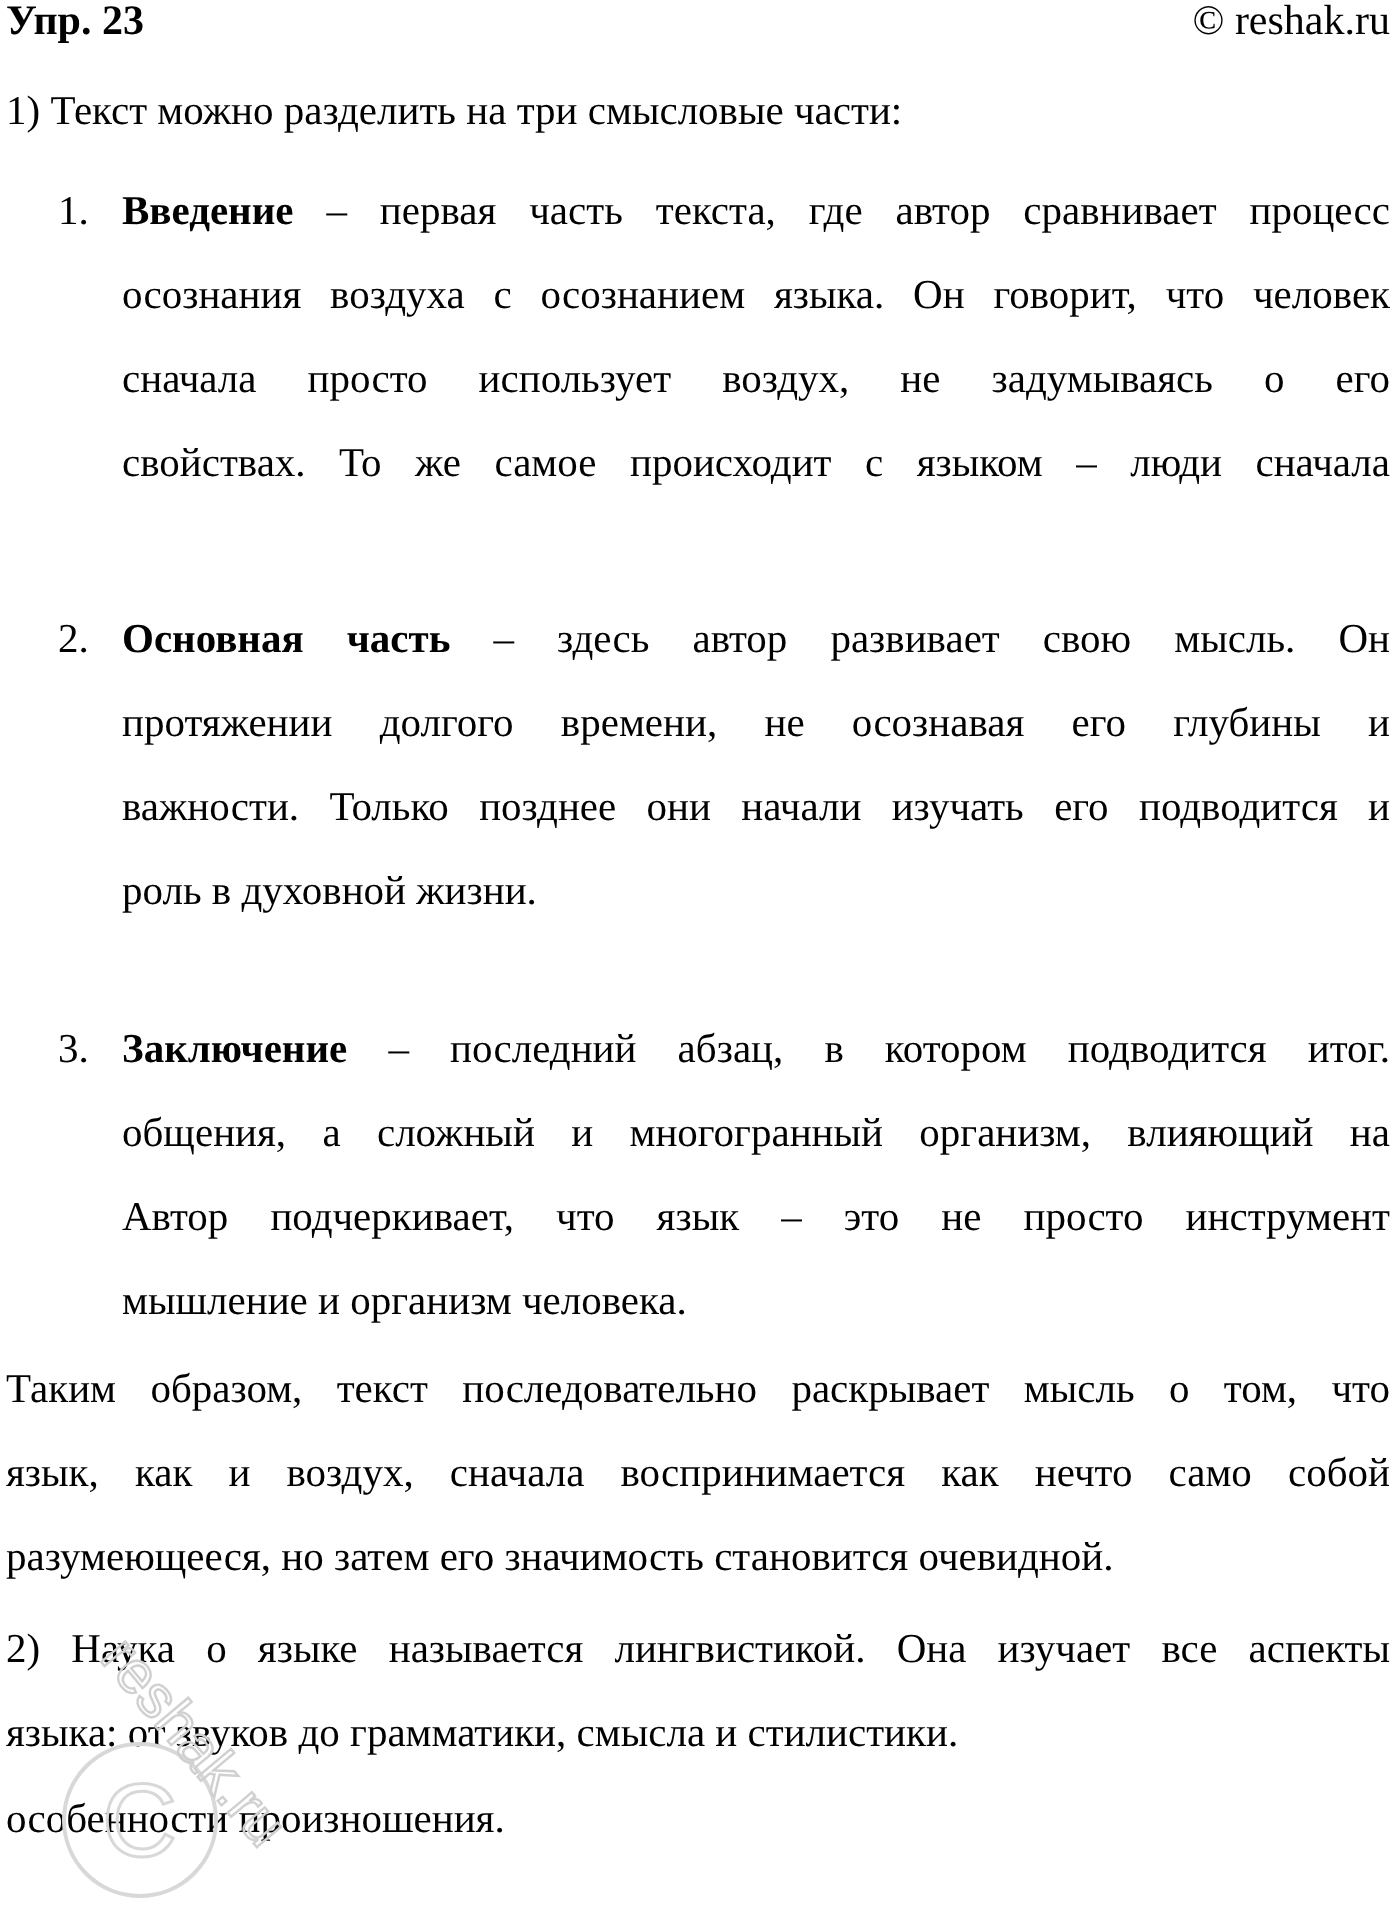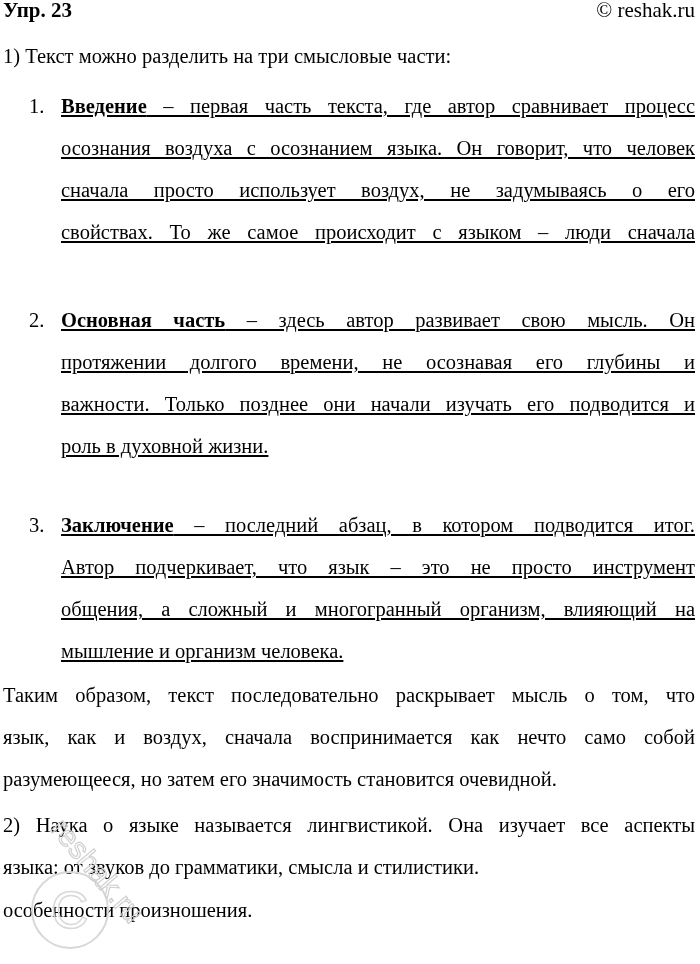--- a/index.html
+++ b/index.html
@@ -54,21 +54,20 @@
       position: absolute;
       left: 29px;
       top: 0;
       line-height: 24px;
     }
     .list-lines {
       position: absolute;
       left: 61px;
       width: 634px;
       top: 0;
-      text-decoration: underline;
     }
     .line {
       display: block;
       height: 42px;
       line-height: 24px;
       white-space: nowrap;
       text-align: justify;
       text-align-last: justify;
     }
     .line.last {
@@ -116,22 +115,22 @@
     <span class="line">протяжении долгого времени, не осознавая его глубины и</span>
     <span class="line">важности. Только позднее они начали изучать его подводится и</span>
     <span class="line last">роль в духовной жизни.</span>
   </div>
 </div>
 
 <div class="list-item" style="top:513px;">
   <span class="list-num">3.</span>
   <div class="list-lines">
     <span class="line"><b>Заключение</b><span> – последний абзац, в котором подводится итог.</span></span>
+    <span class="line">общения, а сложный и многогранный организм, влияющий на</span>
     <span class="line">Автор подчеркивает, что язык – это не просто инструмент</span>
-    <span class="line">общения, а сложный и многогранный организм, влияющий на</span>
     <span class="line last">мышление и организм человека.</span>
   </div>
 </div>
 
 <div class="para" style="top:683px;">
   <span class="line">Таким образом, текст последовательно раскрывает мысль о том, что</span>
   <span class="line">язык, как и воздух, сначала воспринимается как нечто само собой</span>
   <span class="line last">разумеющееся, но затем его значимость становится очевидной.</span>
 </div>
 

